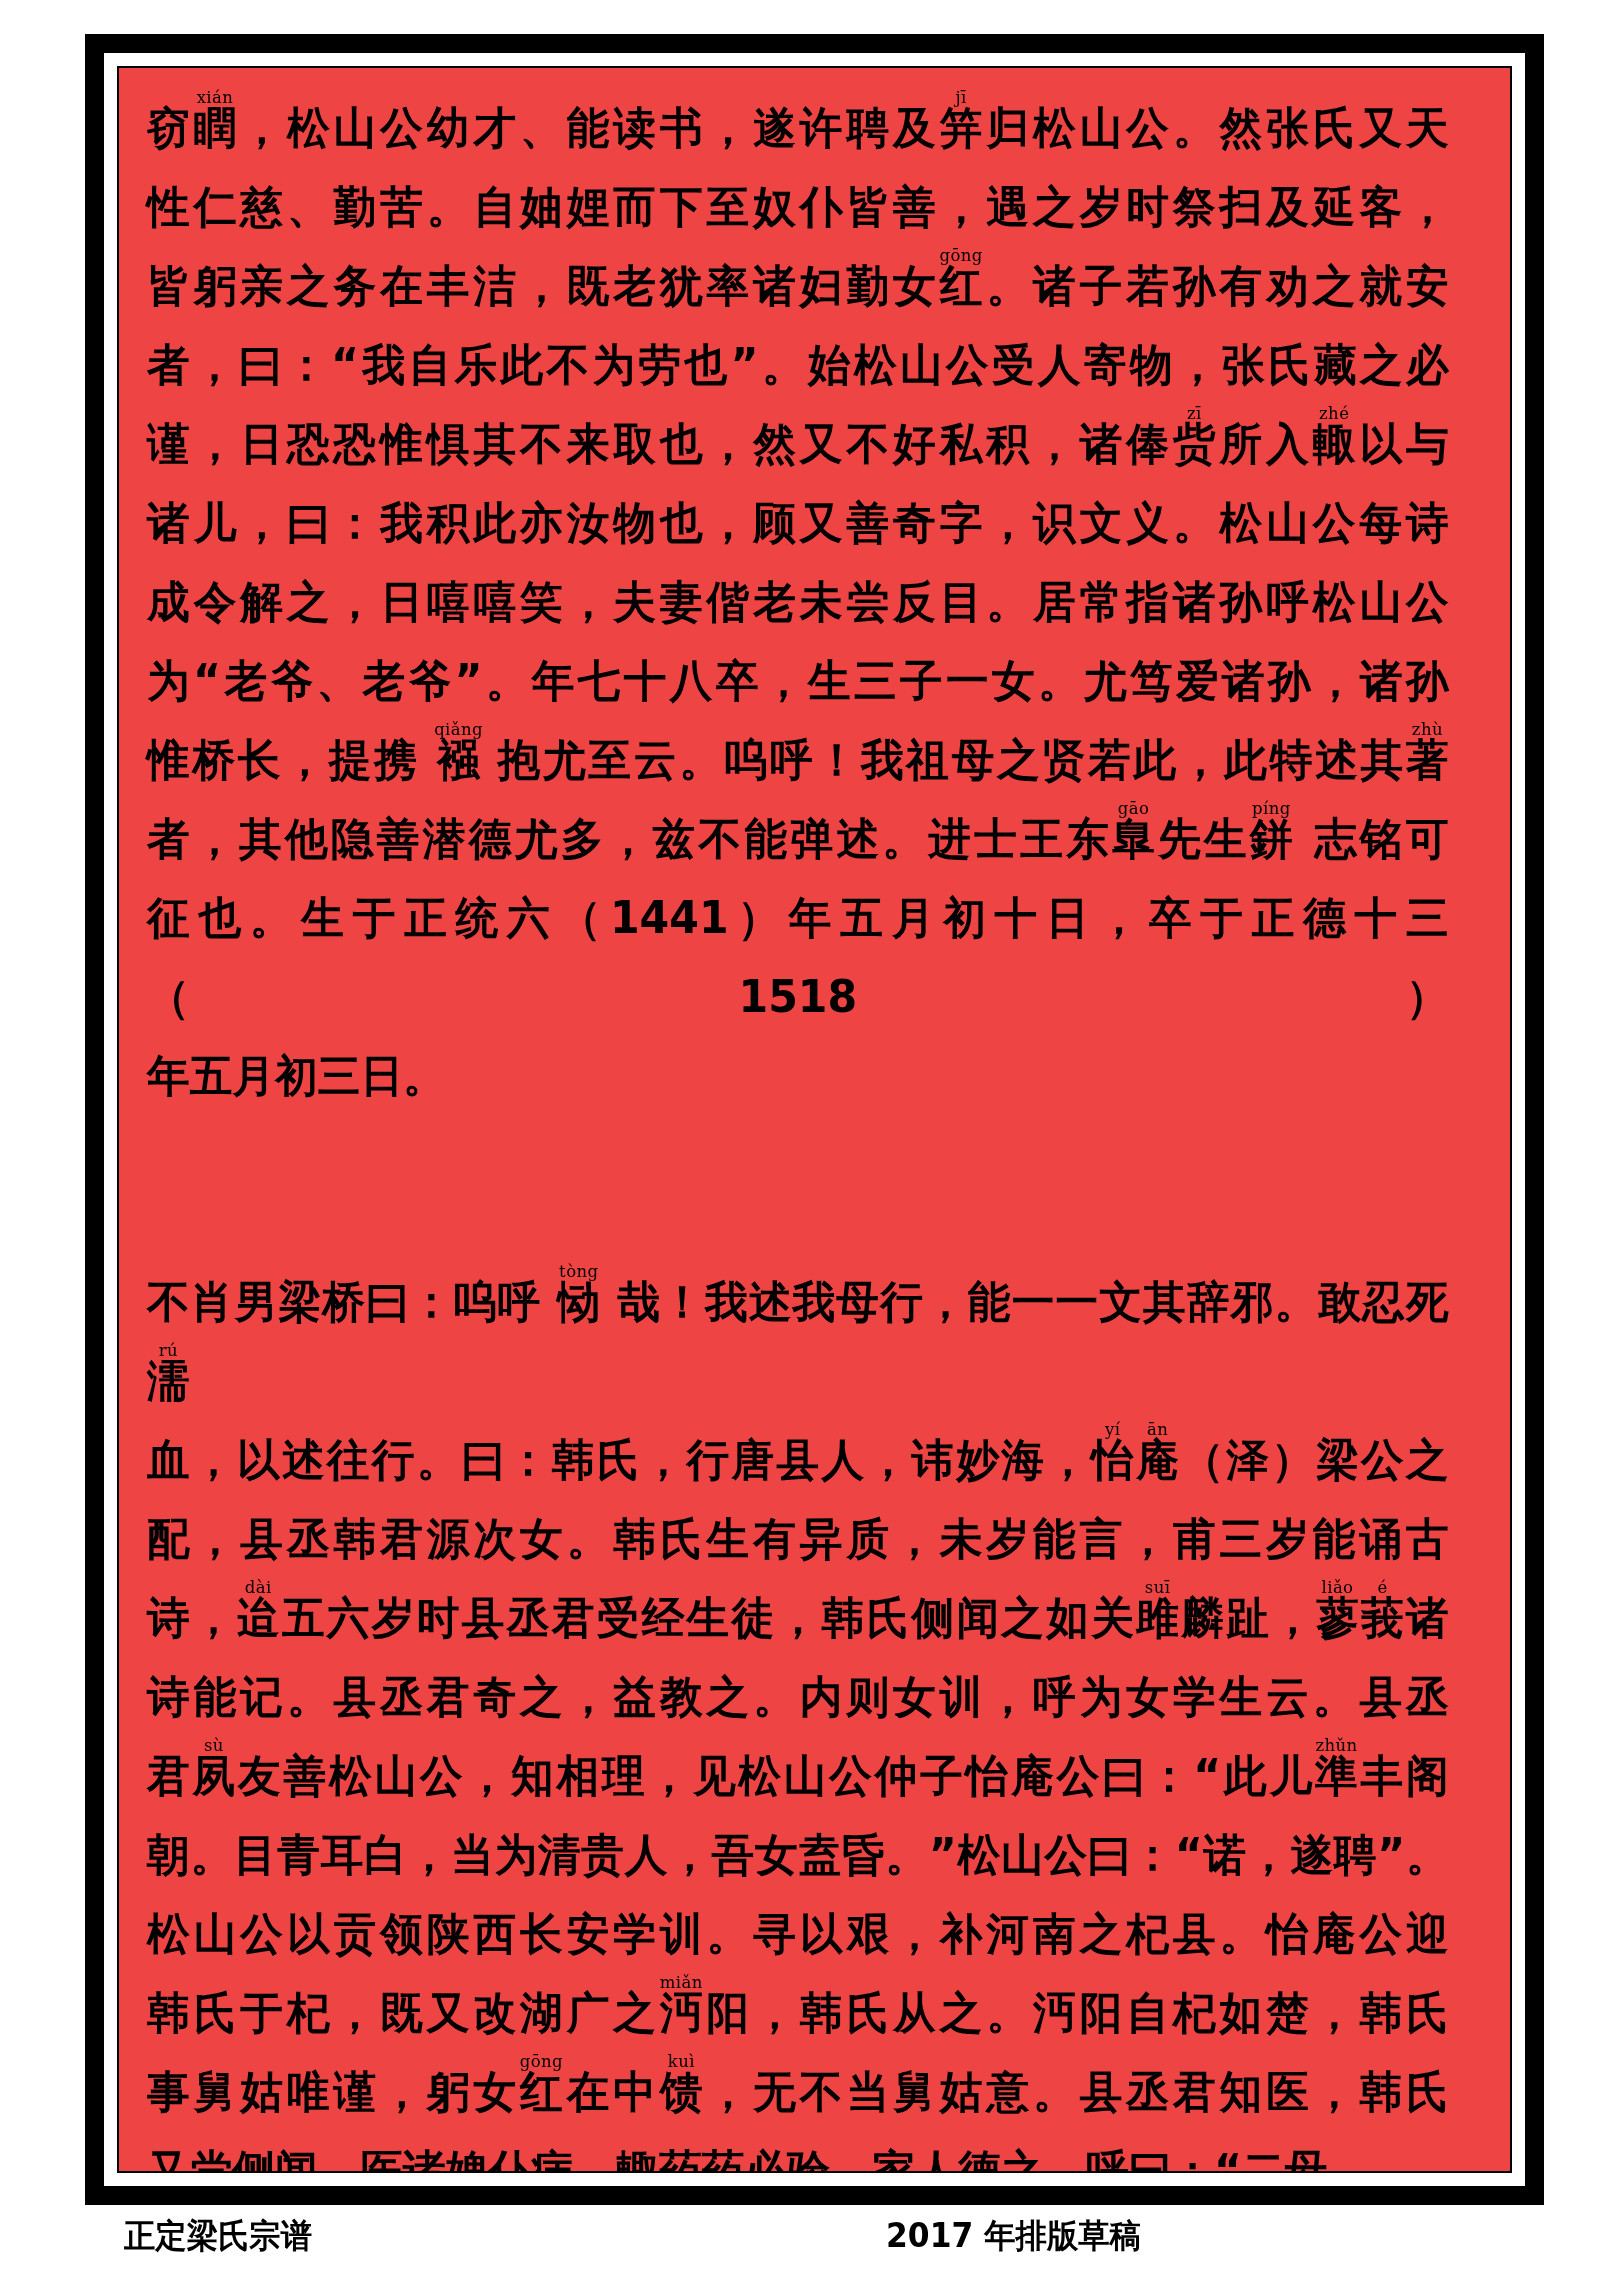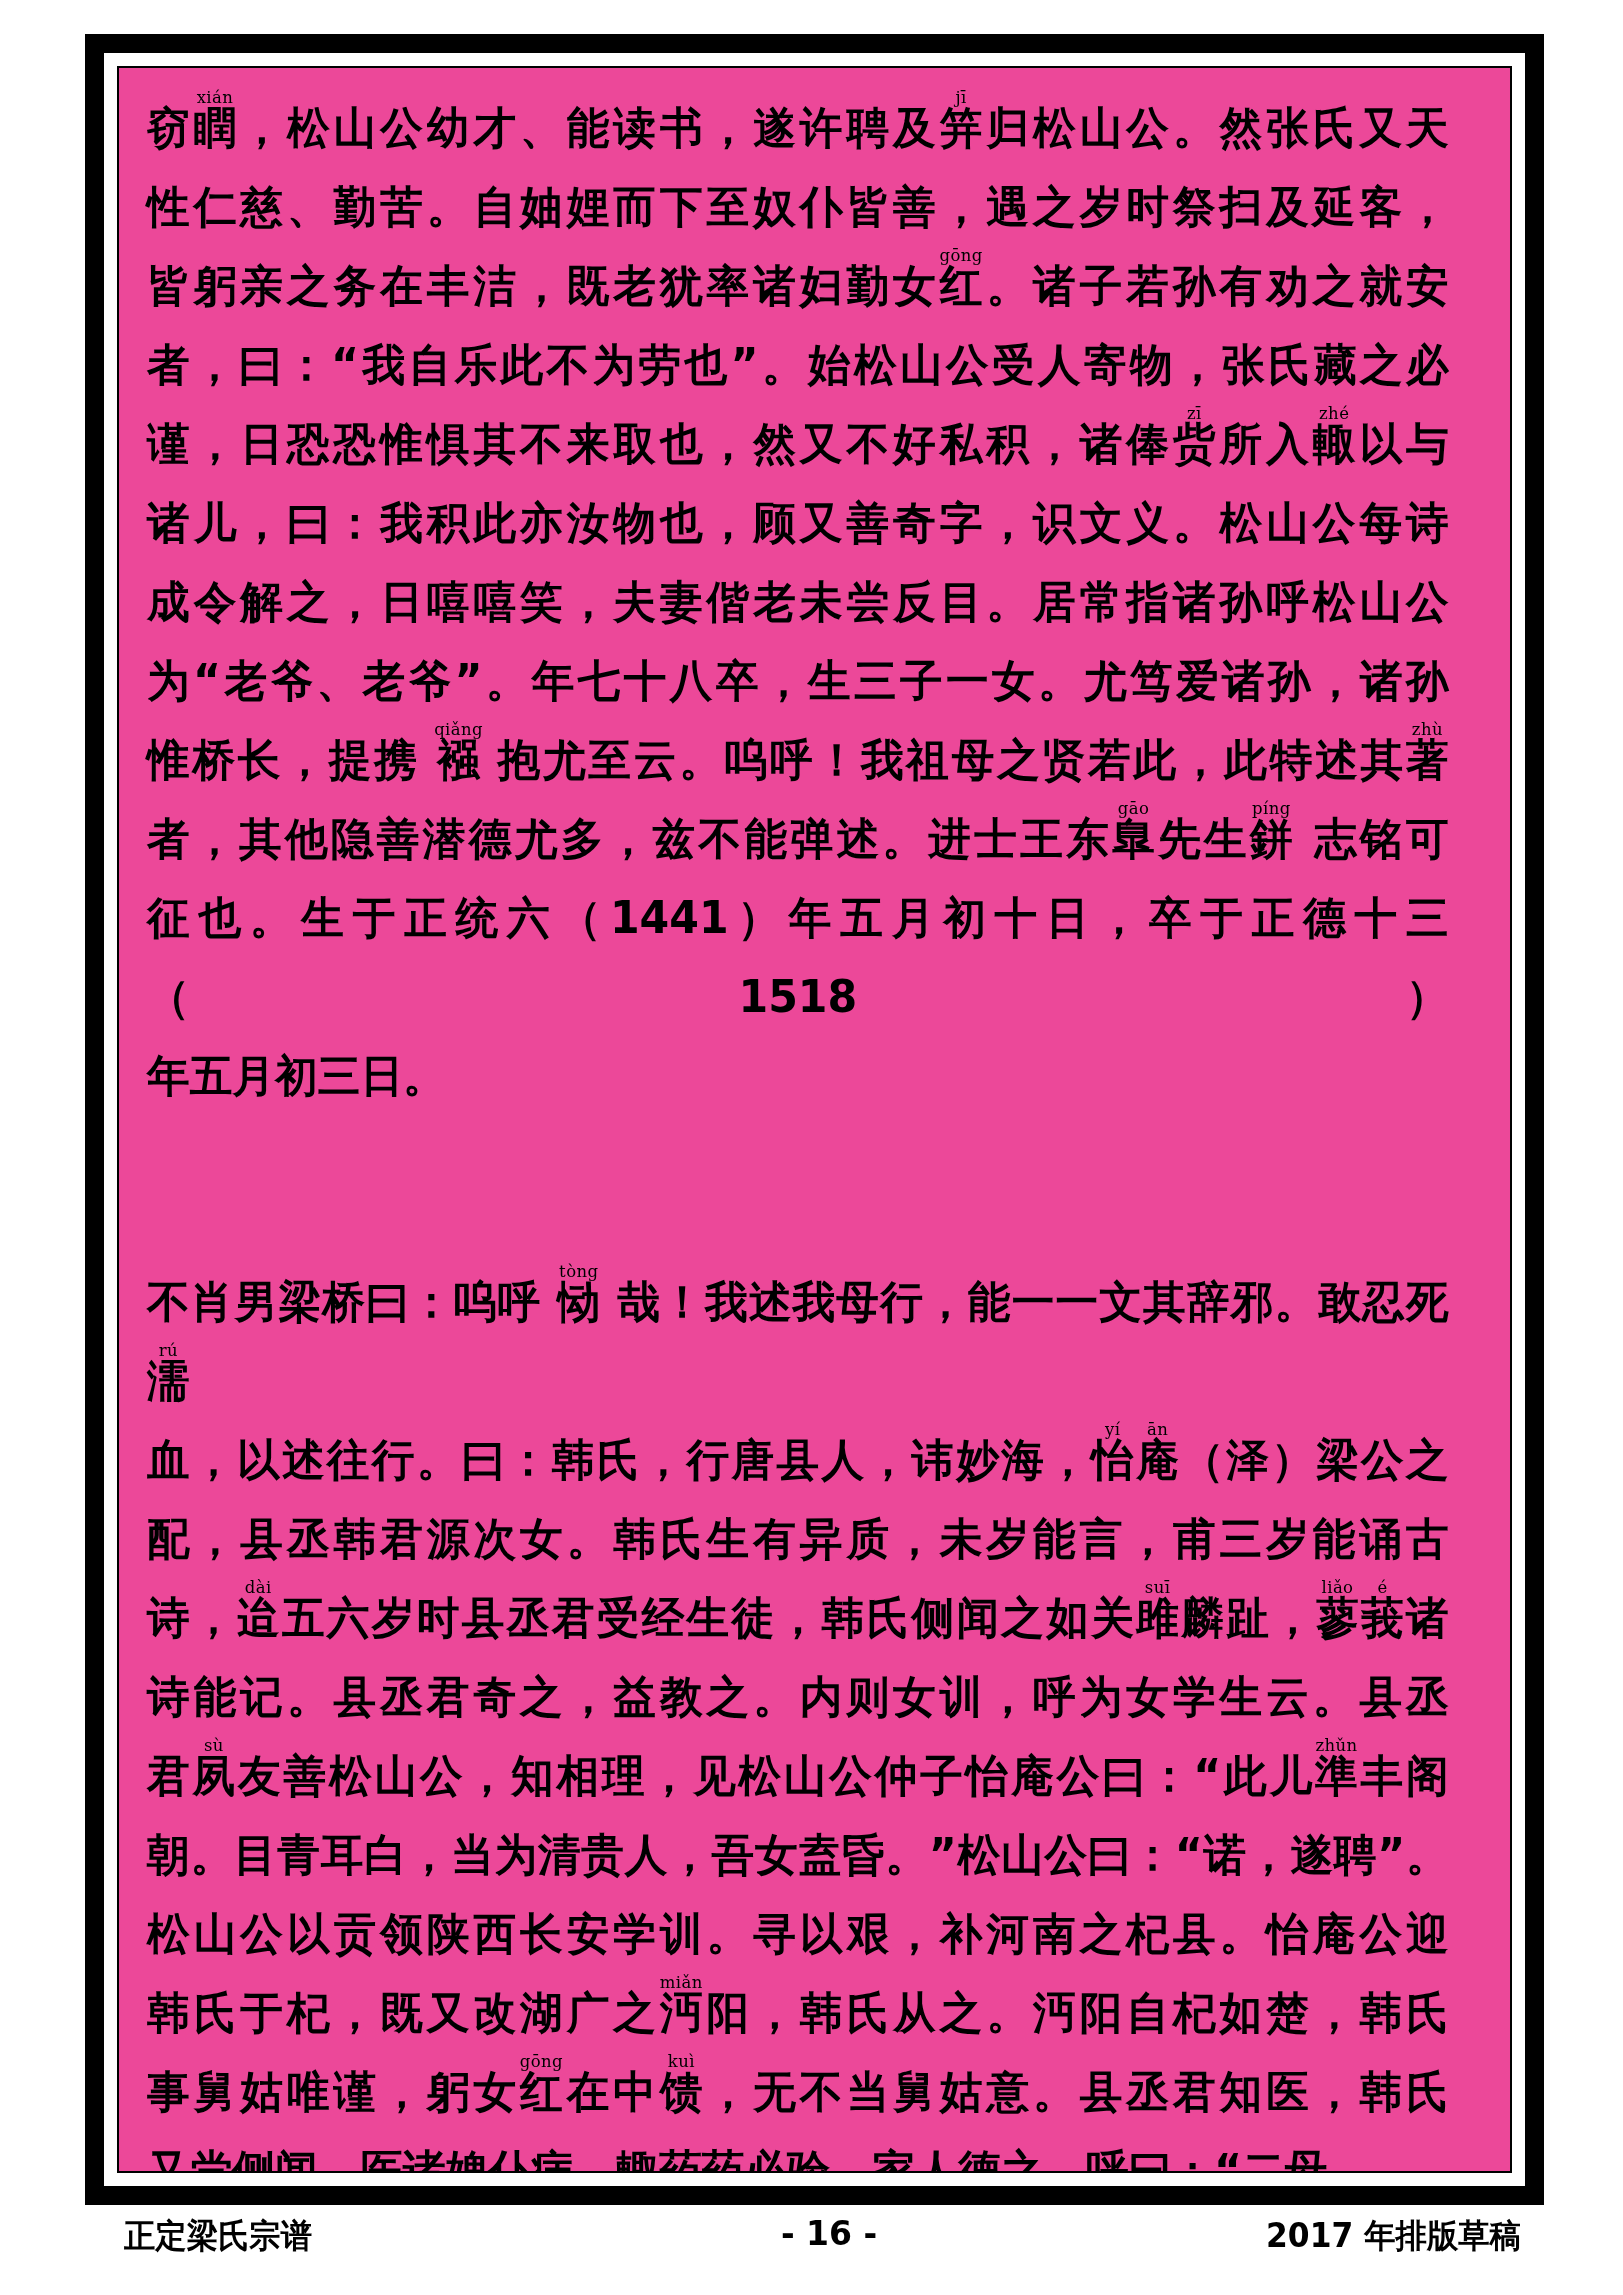--- a/index.html
+++ b/index.html
@@ -37,21 +37,21 @@
 
   
   .inner-frame {
     position: absolute;
     left: 13px;
     top: 13px;
     right: 13px;
     bottom: 13px;
     border: 2.5px solid #000000;
     box-sizing: border-box;
-    background: #ec4899;
+    background: #ef4444;
     overflow: hidden;
   }
 
   .text-body {
     position: absolute;
     left: 28px;
     top: 19.6px;
     right: 21px;
     bottom: 0;
   }
@@ -164,18 +164,17 @@
             <div class="line justify"><span>事舅姑唯谨，躬女</span><ruby><span>红</span><rt>gōng</rt></ruby><span>在中</span><ruby><span>馈</span><rt>kuì</rt></ruby><span>，无不当舅姑意。县丞君知医，韩氏</span></div>
             <div class="line"><span>又尝侧闻，医诸婢仆病，輙药药必验。家人德之，呼曰：“二母、</span></div>
           </div>
 
       </div>
     </div>
   </div>
 
   <div class="footer">
     <div class="footer-left">正定梁氏宗谱</div>
-    <div class="footer-center">- 16 -</div>
     <div class="footer-right">2017 年排版草稿</div>
   </div>
 
 </div>
 
 
 </body></html>

